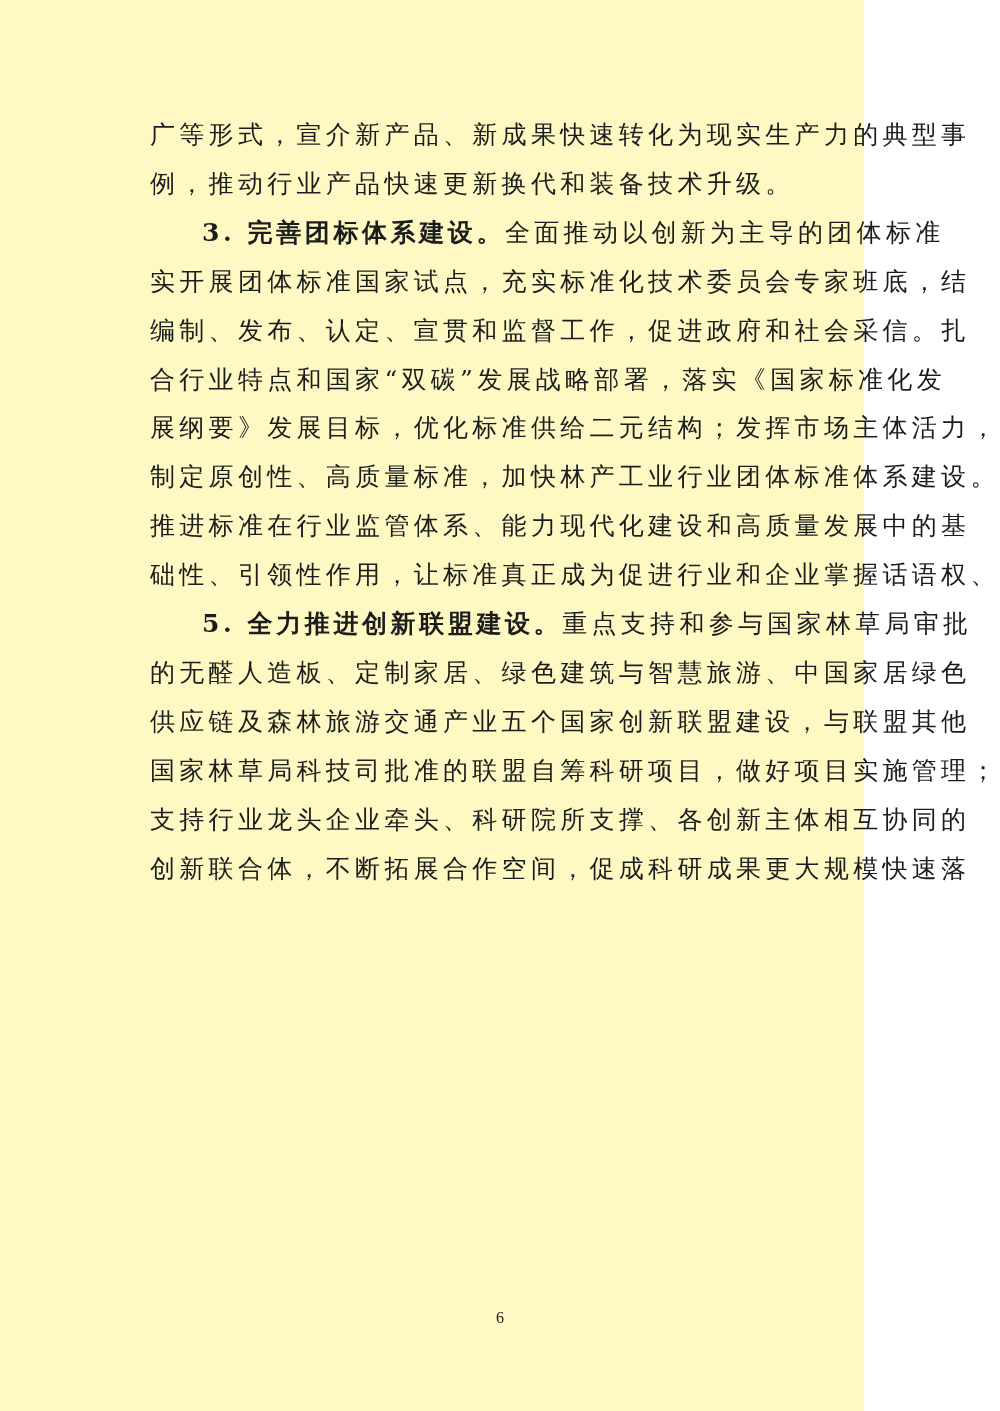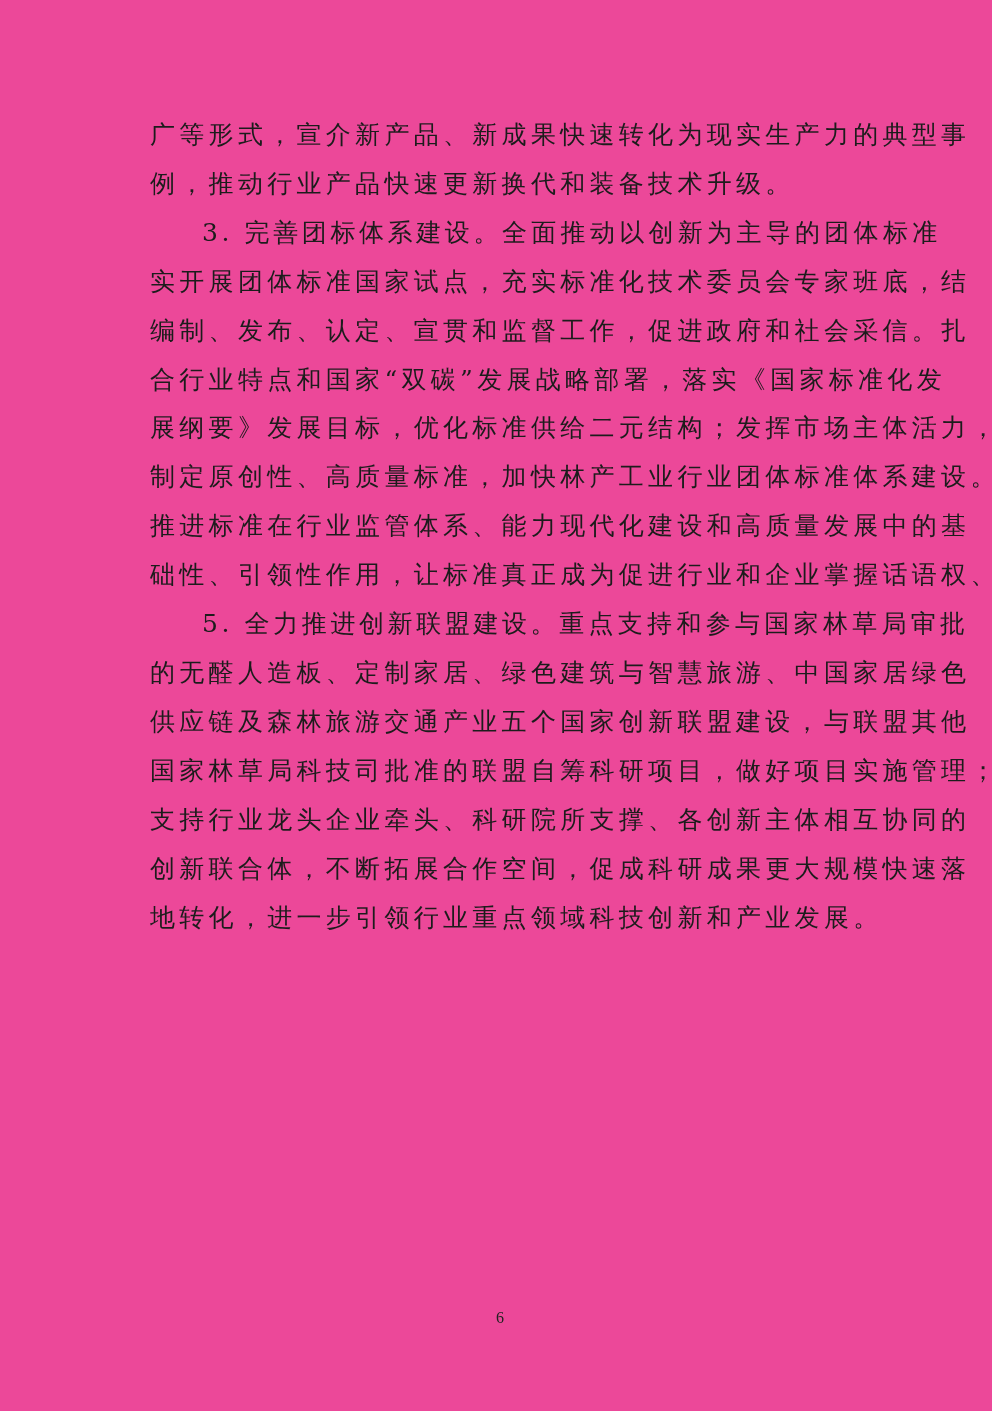--- a/index.html
+++ b/index.html
@@ -1,36 +1,36 @@
 <!DOCTYPE html>
 <html><head>
 <meta charset="utf-8">
 <style>
   html, body { margin: 0; padding: 0; background: #ffffff; }
   body { width: 1000px; height: 1411px; position: relative; overflow: hidden; }
   .page {
-    position: absolute; left: 0; top: 0; width: 992px; height: 1411px;
-    background: #ec4899;
+    position: absolute; left: 0; top: 0; width: 864px; height: 1411px;
+    background: #fef9c3;
   }
   .content {
     position: absolute; left: 150px; top: 111px; width: 702px;
     font-family: "DejaVu Serif", "Liberation Serif", serif;
     font-size: 25px; color: #1c1c1c;
     line-height: 48.9px;
   }
   .para {
     margin: 0;
     text-indent: 2em;
     text-align: justify;
     text-align-last: left;
     letter-spacing: 4.3px;
     word-break: break-all;
   }
   .para.cont { text-indent: 0; }
-  .lead { font-weight: normal; letter-spacing: 3.6px; }
+  .lead { font-weight: bold; letter-spacing: 3.6px; }
   .line { display: block; white-space: nowrap; }
   .page-number {
     position: absolute; left: 0; width: 1000px; top: 1309px;
     text-align: center;
     font-family: "Liberation Serif", serif; font-size: 16px; color: #222;
   }
 </style>
 </head>
 <body>
 
@@ -54,19 +54,18 @@
     </p>
 
 
     <p class="para cont">
       <span class="line" style="padding-left:52px;"><span class="lead">5. 全力推进创新联盟建设。</span><span>重点支持和参与国家林草局审批</span></span>
       <span class="line">的无醛人造板、定制家居、绿色建筑与智慧旅游、中国家居绿色</span>
       <span class="line">供应链及森林旅游交通产业五个国家创新联盟建设，与联盟其他</span>
       <span class="line">国家林草局科技司批准的联盟自筹科研项目，做好项目实施管理；</span>
       <span class="line">支持行业龙头企业牵头、科研院所支撑、各创新主体相互协同的</span>
       <span class="line">创新联合体，不断拓展合作空间，促成科研成果更大规模快速落</span>
-      <span class="line">地转化，进一步引领行业重点领域科技创新和产业发展。</span>
     </p>
 
   </div>
 
   <div class="page-number">6</div>
 </div>
 
 </body></html>

